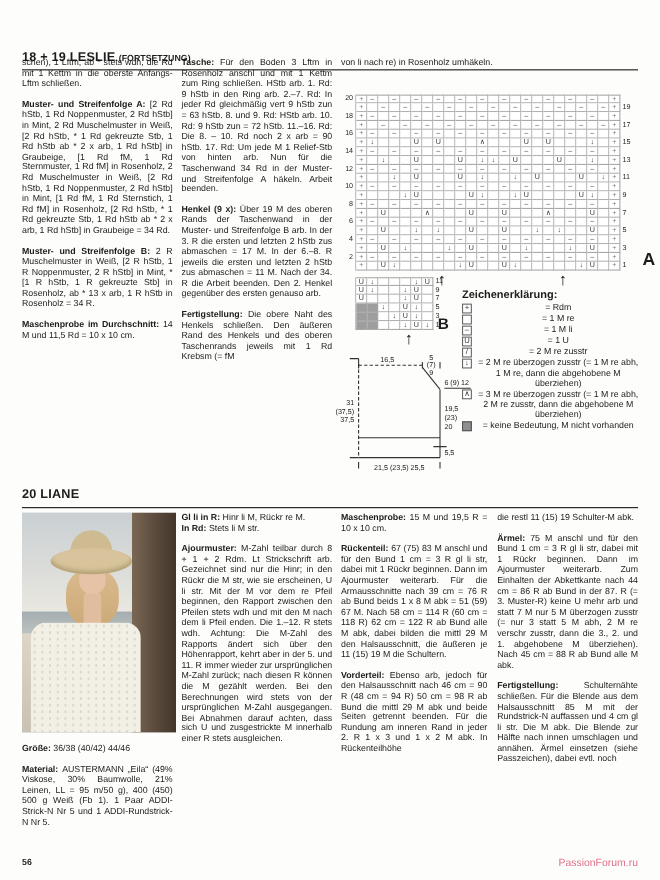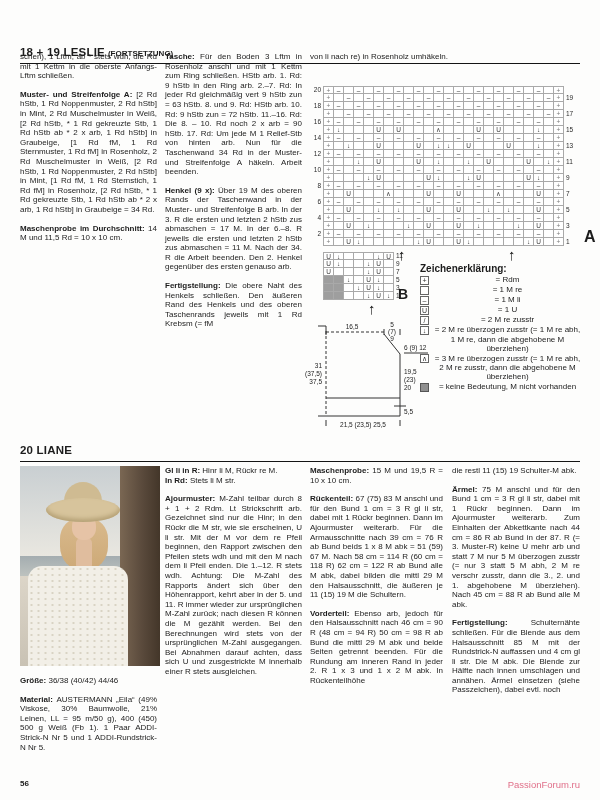--- a/index.html
+++ b/index.html
@@ -63,20 +63,21 @@
 </head>
 <body>
 
 <div class="sec-head" style="top:24px;margin-top:18px;">
   <span class="sec-title">18 + 19 LESLIE</span><span class="sec-sub">(FORTSETZUNG)</span>
 </div>
 
 <div class="col" style="left:20px;top:52px;width:137px;">
     <p class="para">schen), 1 Lftm, ab * stets wdh, die Rd mit 1 Kettm in die oberste Anfangs-Lftm schließen.</p>
     <p class="para"><b>Muster- und Streifenfolge A: </b>[2 Rd hStb, 1 Rd Noppenmuster, 2 Rd hStb] in Mint, 2 Rd Muschelmuster in Weiß, [2 Rd hStb, * 1 Rd gekreuzte Stb, 1 Rd hStb ab * 2 x arb, 1 Rd hStb] in Graubeige, [1 Rd fM, 1 Rd Sternmuster, 1 Rd fM] in Rosenholz, 2 Rd Muschelmuster in Weiß, [2 Rd hStb, 1 Rd Noppenmuster, 2 Rd hStb] in Mint, [1 Rd fM, 1 Rd Sternstich, 1 Rd fM] in Rosenholz, [2 Rd hStb, * 1 Rd gekreuzte Stb, 1 Rd hStb ab * 2 x arb, 1 Rd hStb] in Graubeige = 34 Rd.</p>
+    <p class="para"><b>Muster- und Streifenfolge B: </b>2 R Muschelmuster in Weiß, [2 R hStb, 1 R Noppenmuster, 2 R hStb] in Mint, * [1 R hStb, 1 R gekreuzte Stb] in Rosenholz, ab * 13 x arb, 1 R hStb in Rosenholz = 34 R.</p>
     <p class="para"><b>Maschenprobe im Durchschnitt: </b>14 M und 11,5 Rd = 10 x 10 cm.</p>
   </div>
 <div class="col" style="left:165px;top:52px;width:137px;">
     <p class="para"><b>Tasche: </b>Für den Boden 3 Lftm in Rosenholz anschl und mit 1 Kettm zum Ring schließen. HStb arb. 1. Rd: 9 hStb in den Ring arb. 2.–7. Rd: In jeder Rd gleichmäßig vert 9 hStb zun = 63 hStb. 8. und 9. Rd: HStb arb. 10. Rd: 9 hStb zun = 72 hStb. 11.–16. Rd: Die 8. – 10. Rd noch 2 x arb = 90 hStb. 17. Rd: Um jede M 1 Relief-Stb von hinten arb. Nun für die Taschenwand 34 Rd in der Muster- und Streifenfolge A häkeln. Arbeit beenden.</p>
     <p class="para"><b>Henkel (9 x): </b>Über 19 M des oberen Rands der Taschenwand in der Muster- und Streifenfolge B arb. In der 3. R die ersten und letzten 2 hStb zus abmaschen = 17 M. In der 6.–8. R jeweils die ersten und letzten 2 hStb zus abmaschen = 11 M. Nach der 34. R die Arbeit beenden. Den 2. Henkel gegenüber des ersten genauso arb.</p>
     <p class="para"><b>Fertigstellung: </b>Die obere Naht des Henkels schließen. Den äußeren Rand des Henkels und des oberen Taschenrands jeweils mit 1 Rd Krebsm (= fM</p>
   </div>
 <div class="col" style="left:310px;top:52px;width:140px;">
   <p class="para">von li nach re) in Rosenholz umhäkeln.</p>
 </div>

